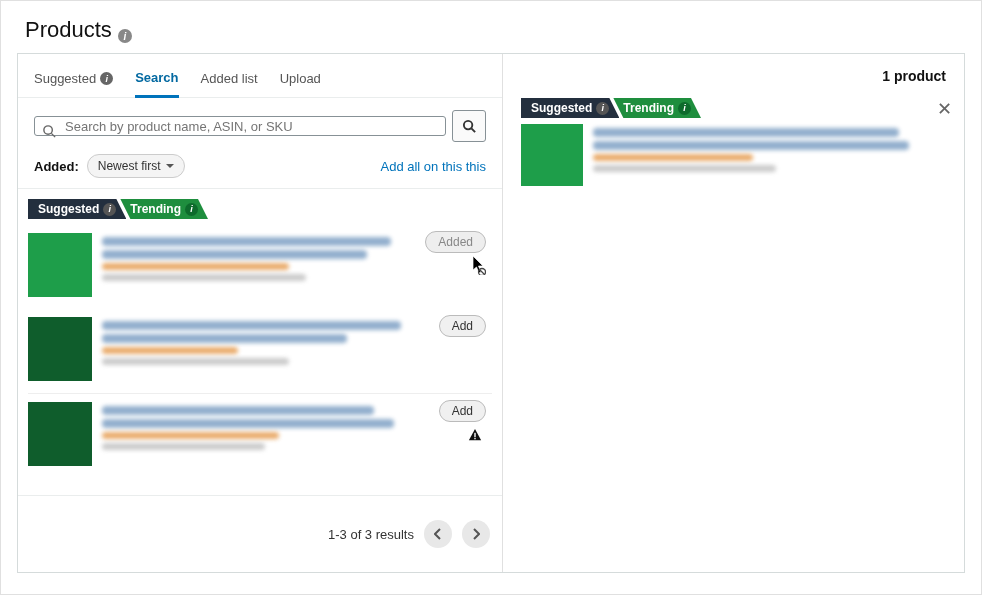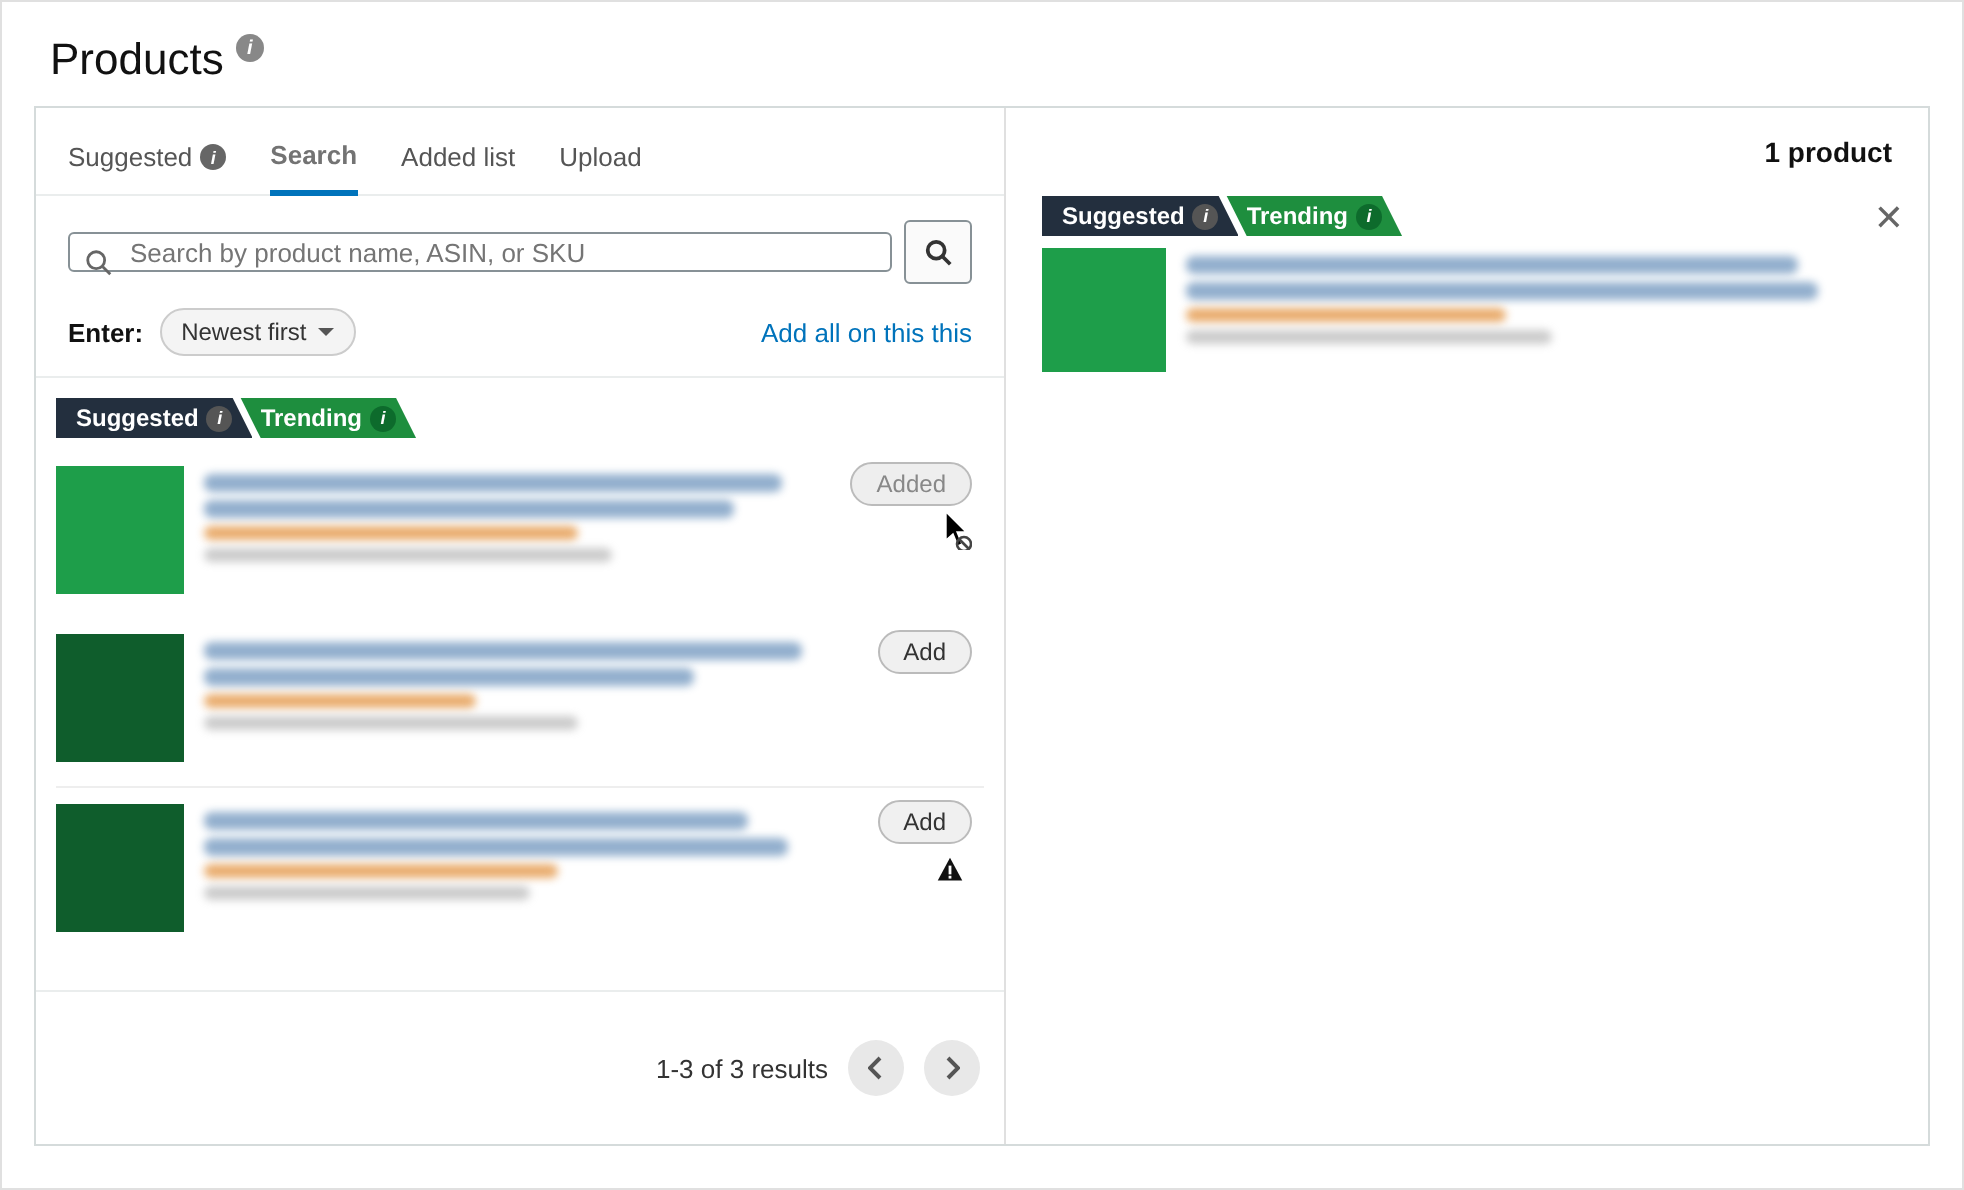--- a/index.html
+++ b/index.html
@@ -13,21 +13,21 @@
   .page {
     width: 982px;
     height: 595px;
     position: relative;
     border: 1px solid #e0e0e0;
     overflow: hidden;
   }
   .heading {
     padding: 16px 24px 10px 24px;
     display: flex;
-    align-items: flex-start;
+    align-items: flex-end;
     gap: 6px;
   }
   .heading h1 {
     font-size: 22px;
     font-weight: 400;
     margin: 0;
   }
   .info-circle {
     display: inline-flex;
     width: 14px; height: 14px;
@@ -68,21 +68,21 @@
   }
   .tab {
     padding: 6px 0 10px 0;
     color: #555;
     cursor: pointer;
     display: inline-flex;
     align-items: center;
     gap: 4px;
   }
   .tab.active {
-    color: #737373;
+    color: #0369a1;
     font-weight: 700;
     border-bottom: 3px solid #0073bb;
     margin-bottom: -1px;
   }
   .search-row {
     display: flex;
     gap: 6px;
     padding: 12px 16px;
     align-items: center;
   }
@@ -300,21 +300,21 @@
         <div class="search-btn">
           <svg width="15" height="15" viewBox="0 0 16 16">
               <circle cx="6.5" cy="6.5" r="4.5" fill="none" stroke="#333" stroke-width="2"></circle>
               <line x1="10" y1="10" x2="14" y2="14" stroke="#333" stroke-width="2"></line>
             </svg>
         </div>
       </div>
 
       <div class="filter-row">
         <div class="filter-left">
-          <span class="show-label">Enter:</span>
+          <span class="show-label">Added:</span>
           <div class="pill-select">
             <span>Newest first</span>
             <span class="chev"></span>
           </div>
         </div>
         <span class="link-action">Add all on this this</span>
       </div>
 
       <div class="results">
 

